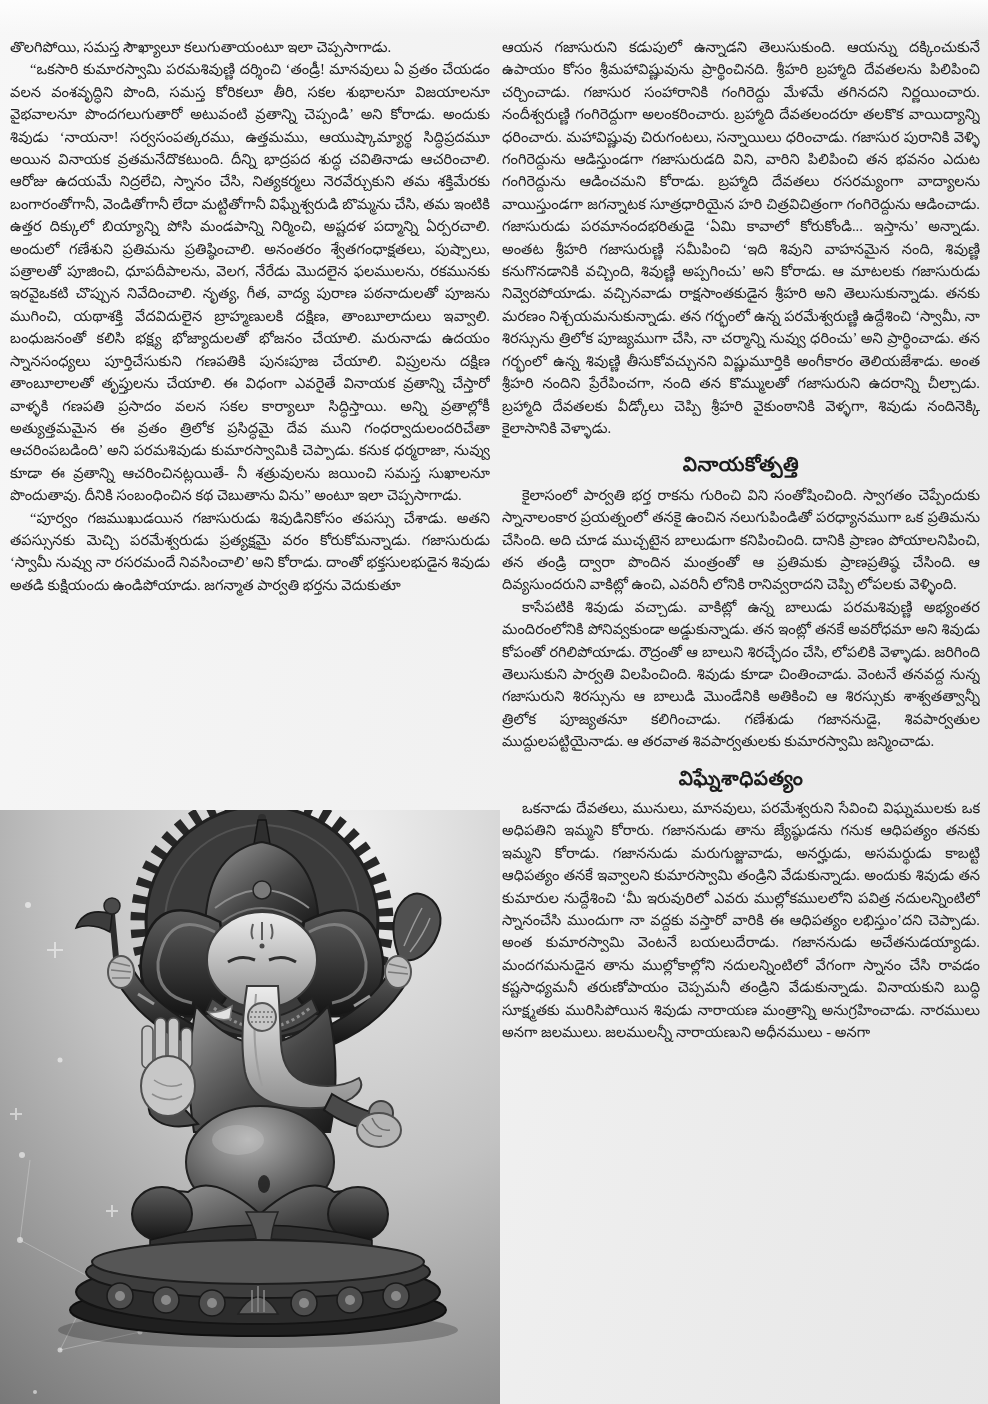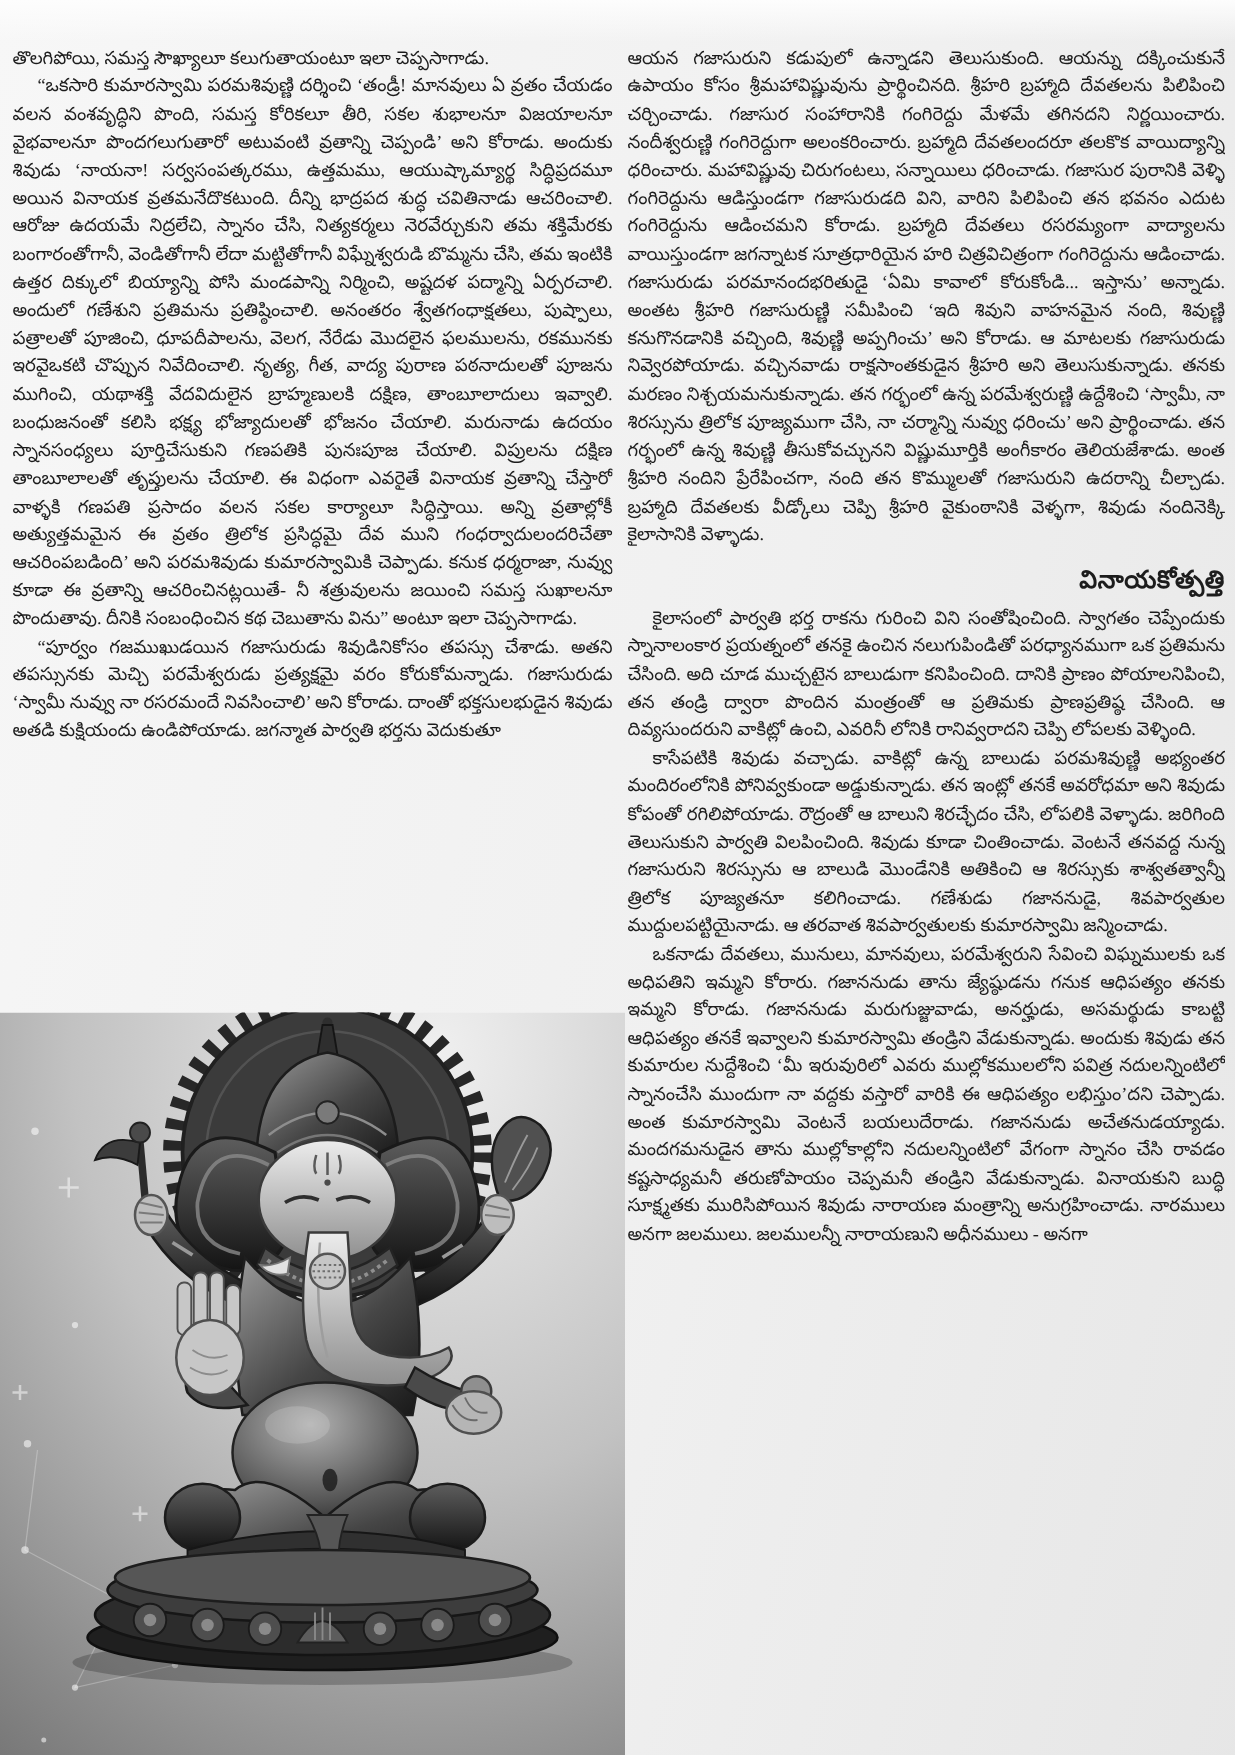--- a/index.html
+++ b/index.html
@@ -10,40 +10,41 @@
   }
   .page::before{content:"";position:absolute;top:0;left:0;right:0;height:34px;
     background:linear-gradient(#fdfdfd,rgba(253,253,253,0));pointer-events:none;}
   .page::after{content:"";position:absolute;top:0;right:0;bottom:0;width:14px;
     background:linear-gradient(to left,#c9c9c9,rgba(201,201,201,0));pointer-events:none;}
   .col{position:absolute;top:36px;text-align:justify;font-size:14.6px;line-height:22.4px;overflow:hidden;}
   .col-left{left:10px;width:480px;height:772px;}
   .col-right{left:502px;width:478px;height:1352px;}
   .para{margin:0;text-indent:20px;}
   .para.no-indent{text-indent:0;}
-  .heading{text-align:right;font-weight:bold;font-size:20px;letter-spacing:.5px;margin:14px 0 8px;text-indent:0;}
+  .heading{text-align:center;font-weight:bold;font-size:20px;letter-spacing:.5px;margin:14px 0 8px;text-indent:0;}
   .figure{position:absolute;left:0;top:810px;width:500px;height:594px;}
   .figure svg{display:block;}
 </style>
 </head>
 <body>
 
 <div class="page">
 
   <div class="col col-left">
     <p class="para no-indent">తొలగిపోయి, సమస్త సౌఖ్యాలూ కలుగుతాయంటూ ఇలా చెప్పసాగాడు.</p>
     <p class="para">“ఒకసారి కుమారస్వామి పరమశివుణ్ణి దర్శించి ‘తండ్రీ! మానవులు ఏ వ్రతం చేయడం వలన వంశవృద్ధిని పొంది, సమస్త కోరికలూ తీరి, సకల శుభాలనూ విజయాలనూ వైభవాలనూ పొందగలుగుతారో అటువంటి వ్రతాన్ని చెప్పండి’ అని కోరాడు. అందుకు శివుడు ‘నాయనా! సర్వసంపత్కరము, ఉత్తమము, ఆయుష్కామ్యార్థ సిద్ధిప్రదమూ అయిన వినాయక వ్రతమనేదొకటుంది. దీన్ని భాద్రపద శుద్ధ చవితినాడు ఆచరించాలి. ఆరోజు ఉదయమే నిద్రలేచి, స్నానం చేసి, నిత్యకర్మలు నెరవేర్చుకుని తమ శక్తిమేరకు బంగారంతోగానీ, వెండితోగానీ లేదా మట్టితోగానీ విఘ్నేశ్వరుడి బొమ్మను చేసి, తమ ఇంటికి ఉత్తర దిక్కులో బియ్యాన్ని పోసి మండపాన్ని నిర్మించి, అష్టదళ పద్మాన్ని ఏర్పరచాలి. అందులో గణేశుని ప్రతిమను ప్రతిష్ఠించాలి. అనంతరం శ్వేతగంధాక్షతలు, పుష్పాలు, పత్రాలతో పూజించి, ధూపదీపాలను, వెలగ, నేరేడు మొదలైన ఫలములను, రకమునకు ఇరవైఒకటి చొప్పున నివేదించాలి. నృత్య, గీత, వాద్య పురాణ పఠనాదులతో పూజను ముగించి, యథాశక్తి వేదవిదులైన బ్రాహ్మణులకి దక్షిణ, తాంబూలాదులు ఇవ్వాలి. బంధుజనంతో కలిసి భక్ష్య భోజ్యాదులతో భోజనం చేయాలి. మరునాడు ఉదయం స్నానసంధ్యలు పూర్తిచేసుకుని గణపతికి పునఃపూజ చేయాలి. విప్రులను దక్షిణ తాంబూలాలతో తృప్తులను చేయాలి. ఈ విధంగా ఎవరైతే వినాయక వ్రతాన్ని చేస్తారో వాళ్ళకి గణపతి ప్రసాదం వలన సకల కార్యాలూ సిద్ధిస్తాయి. అన్ని వ్రతాల్లోకీ అత్యుత్తమమైన ఈ వ్రతం త్రిలోక ప్రసిద్ధమై దేవ ముని గంధర్వాదులందరిచేతా ఆచరింపబడింది’ అని పరమశివుడు కుమారస్వామికి చెప్పాడు. కనుక ధర్మరాజా, నువ్వు కూడా ఈ వ్రతాన్ని ఆచరించినట్లయితే- నీ శత్రువులను జయించి సమస్త సుఖాలనూ పొందుతావు. దీనికి సంబంధించిన కథ చెబుతాను విను” అంటూ ఇలా చెప్పసాగాడు.</p>
     <p class="para">“పూర్వం గజముఖుడయిన గజాసురుడు శివుడినికోసం తపస్సు చేశాడు. అతని తపస్సునకు మెచ్చి పరమేశ్వరుడు ప్రత్యక్షమై వరం కోరుకోమన్నాడు. గజాసురుడు ‘స్వామీ నువ్వు నా రసరమందే నివసించాలి’ అని కోరాడు. దాంతో భక్తసులభుడైన శివుడు అతడి కుక్షియందు ఉండిపోయాడు. జగన్మాత పార్వతి భర్తను వెదుకుతూ</p>
   </div>
 
   <div class="col col-right">
     <p class="para no-indent">ఆయన గజాసురుని కడుపులో ఉన్నాడని తెలుసుకుంది. ఆయన్ను దక్కించుకునే ఉపాయం కోసం శ్రీమహావిష్ణువును ప్రార్థించినది. శ్రీహరి బ్రహ్మాది దేవతలను పిలిపించి చర్చించాడు. గజాసుర సంహారానికి గంగిరెద్దు మేళమే తగినదని నిర్ణయించారు. నందీశ్వరుణ్ణి గంగిరెద్దుగా అలంకరించారు. బ్రహ్మాది దేవతలందరూ తలకొక వాయిద్యాన్ని ధరించారు. మహావిష్ణువు చిరుగంటలు, సన్నాయిలు ధరించాడు. గజాసుర పురానికి వెళ్ళి గంగిరెద్దును ఆడిస్తుండగా గజాసురుడది విని, వారిని పిలిపించి తన భవనం ఎదుట గంగిరెద్దును ఆడించమని కోరాడు. బ్రహ్మాది దేవతలు రసరమ్యంగా వాద్యాలను వాయిస్తుండగా జగన్నాటక సూత్రధారియైన హరి చిత్రవిచిత్రంగా గంగిరెద్దును ఆడించాడు. గజాసురుడు పరమానందభరితుడై ‘ఏమి కావాలో కోరుకోండి... ఇస్తాను’ అన్నాడు. అంతట శ్రీహరి గజాసురుణ్ణి సమీపించి ‘ఇది శివుని వాహనమైన నంది, శివుణ్ణి కనుగొనడానికి వచ్చింది, శివుణ్ణి అప్పగించు’ అని కోరాడు. ఆ మాటలకు గజాసురుడు నివ్వెరపోయాడు. వచ్చినవాడు రాక్షసాంతకుడైన శ్రీహరి అని తెలుసుకున్నాడు. తనకు మరణం నిశ్చయమనుకున్నాడు. తన గర్భంలో ఉన్న పరమేశ్వరుణ్ణి ఉద్దేశించి ‘స్వామీ, నా శిరస్సును త్రిలోక పూజ్యముగా చేసి, నా చర్మాన్ని నువ్వు ధరించు’ అని ప్రార్థించాడు. తన గర్భంలో ఉన్న శివుణ్ణి తీసుకోవచ్చునని విష్ణుమూర్తికి అంగీకారం తెలియజేశాడు. అంత శ్రీహరి నందిని ప్రేరేపించగా, నంది తన కొమ్ములతో గజాసురుని ఉదరాన్ని చీల్చాడు. బ్రహ్మాది దేవతలకు వీడ్కోలు చెప్పి శ్రీహరి వైకుంఠానికి వెళ్ళగా, శివుడు నందినెక్కి కైలాసానికి వెళ్ళాడు.</p>
     <h2 class="heading">వినాయకోత్పత్తి</h2>
     <p class="para">కైలాసంలో పార్వతి భర్త రాకను గురించి విని సంతోషించింది. స్వాగతం చెప్పేందుకు స్నానాలంకార ప్రయత్నంలో తనకై ఉంచిన నలుగుపిండితో పరధ్యానముగా ఒక ప్రతిమను చేసింది. అది చూడ ముచ్చటైన బాలుడుగా కనిపించింది. దానికి ప్రాణం పోయాలనిపించి, తన తండ్రి ద్వారా పొందిన మంత్రంతో ఆ ప్రతిమకు ప్రాణప్రతిష్ఠ చేసింది. ఆ దివ్యసుందరుని వాకిట్లో ఉంచి, ఎవరినీ లోనికి రానివ్వరాదని చెప్పి లోపలకు వెళ్ళింది.</p>
     <p class="para">కాసేపటికి శివుడు వచ్చాడు. వాకిట్లో ఉన్న బాలుడు పరమశివుణ్ణి అభ్యంతర మందిరంలోనికి పోనివ్వకుండా అడ్డుకున్నాడు. తన ఇంట్లో తనకే అవరోధమా అని శివుడు కోపంతో రగిలిపోయాడు. రౌద్రంతో ఆ బాలుని శిరచ్ఛేదం చేసి, లోపలికి వెళ్ళాడు. జరిగింది తెలుసుకుని పార్వతి విలపించింది. శివుడు కూడా చింతించాడు. వెంటనే తనవద్ద నున్న గజాసురుని శిరస్సును ఆ బాలుడి మొండేనికి అతికించి ఆ శిరస్సుకు శాశ్వతత్వాన్నీ త్రిలోక పూజ్యతనూ కలిగించాడు. గణేశుడు గజాననుడై, శివపార్వతుల ముద్దులపట్టియైనాడు. ఆ తరవాత శివపార్వతులకు కుమారస్వామి జన్మించాడు.</p>
+    <h2 class="heading">విఘ్నేశాధిపత్యం</h2>
     <p class="para">ఒకనాడు దేవతలు, మునులు, మానవులు, పరమేశ్వరుని సేవించి విఘ్నములకు ఒక అధిపతిని ఇమ్మని కోరారు. గజాననుడు తాను జ్యేష్ఠుడను గనుక ఆధిపత్యం తనకు ఇమ్మని కోరాడు. గజాననుడు మరుగుజ్జువాడు, అనర్హుడు, అసమర్థుడు కాబట్టి ఆధిపత్యం తనకే ఇవ్వాలని కుమారస్వామి తండ్రిని వేడుకున్నాడు. అందుకు శివుడు తన కుమారుల నుద్దేశించి ‘మీ ఇరువురిలో ఎవరు ముల్లోకములలోని పవిత్ర నదులన్నింటిలో స్నానంచేసి ముందుగా నా వద్దకు వస్తారో వారికి ఈ ఆధిపత్యం లభిస్తుం’దని చెప్పాడు. అంత కుమారస్వామి వెంటనే బయలుదేరాడు. గజాననుడు అచేతనుడయ్యాడు. మందగమనుడైన తాను ముల్లోకాల్లోని నదులన్నింటిలో వేగంగా స్నానం చేసి రావడం కష్టసాధ్యమనీ తరుణోపాయం చెప్పమనీ తండ్రిని వేడుకున్నాడు. వినాయకుని బుద్ధి సూక్ష్మతకు మురిసిపోయిన శివుడు నారాయణ మంత్రాన్ని అనుగ్రహించాడు. నారములు అనగా జలములు. జలములన్నీ నారాయణుని అధీనములు - అనగా</p>
   </div>
 
   <div class="figure">
     <svg viewBox="0 0 500 594" width="500" height="594" xmlns="http://www.w3.org/2000/svg">
       <defs>
         <radialGradient id="gbg" cx="70%" cy="5%" r="130%">
           <stop offset="0%" stop-color="#efefef"></stop>
           <stop offset="45%" stop-color="#c2c2c2"></stop>
           <stop offset="100%" stop-color="#696969"></stop>

